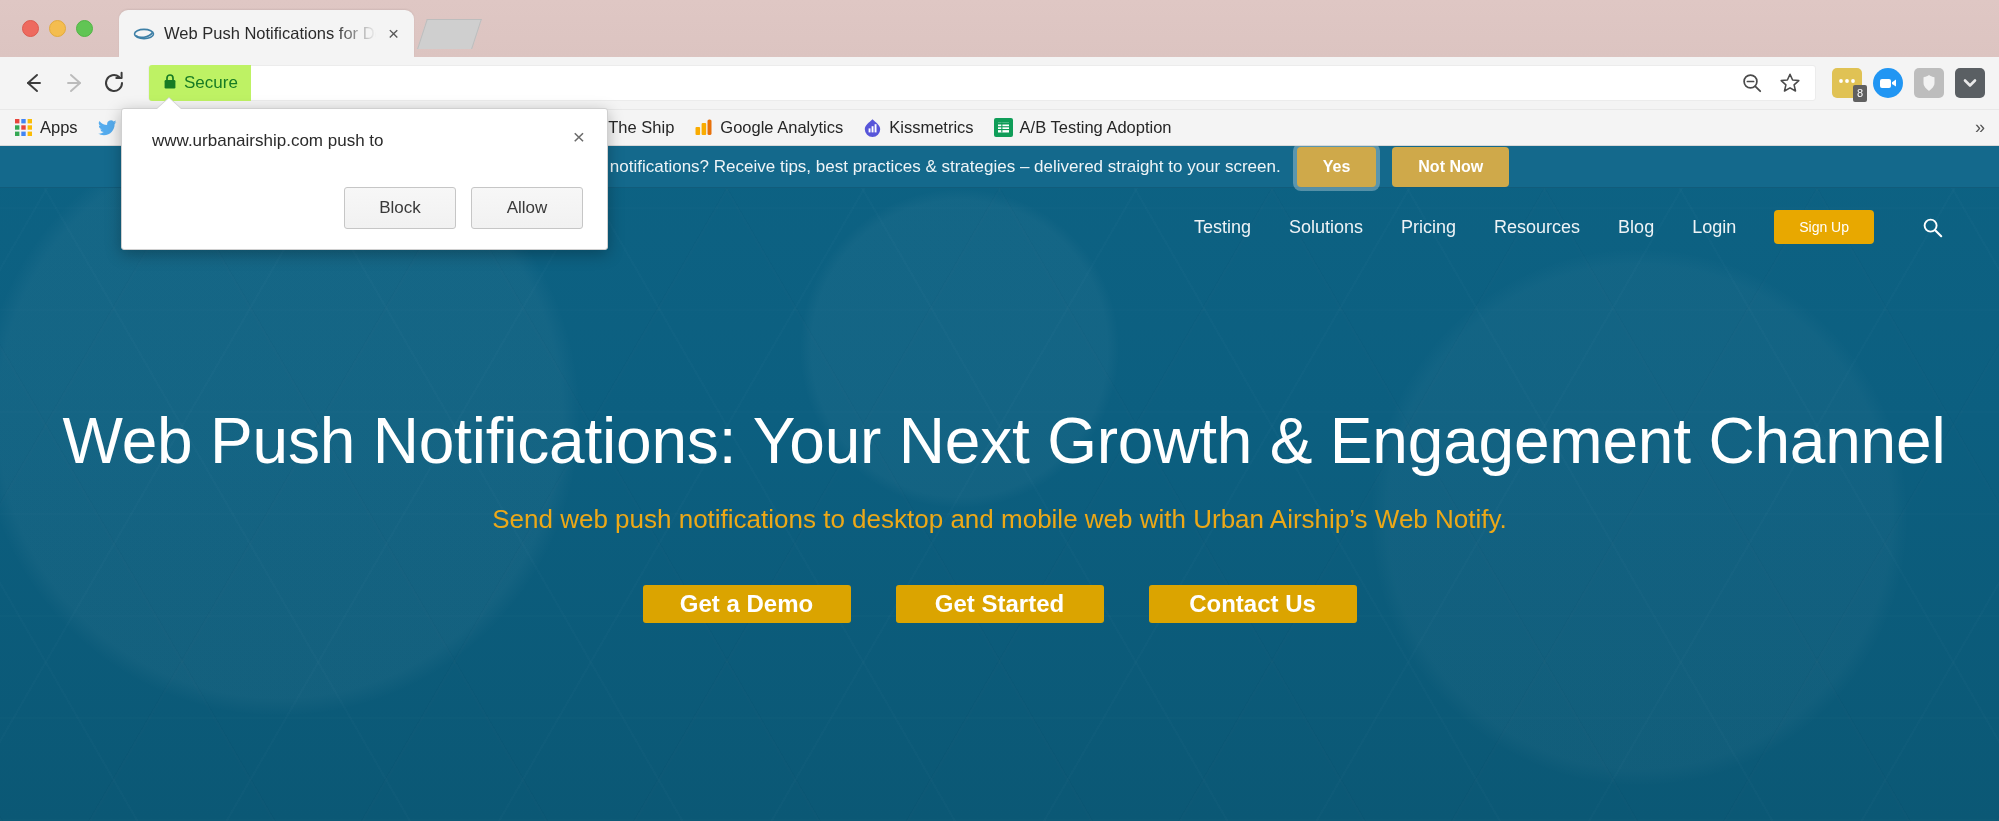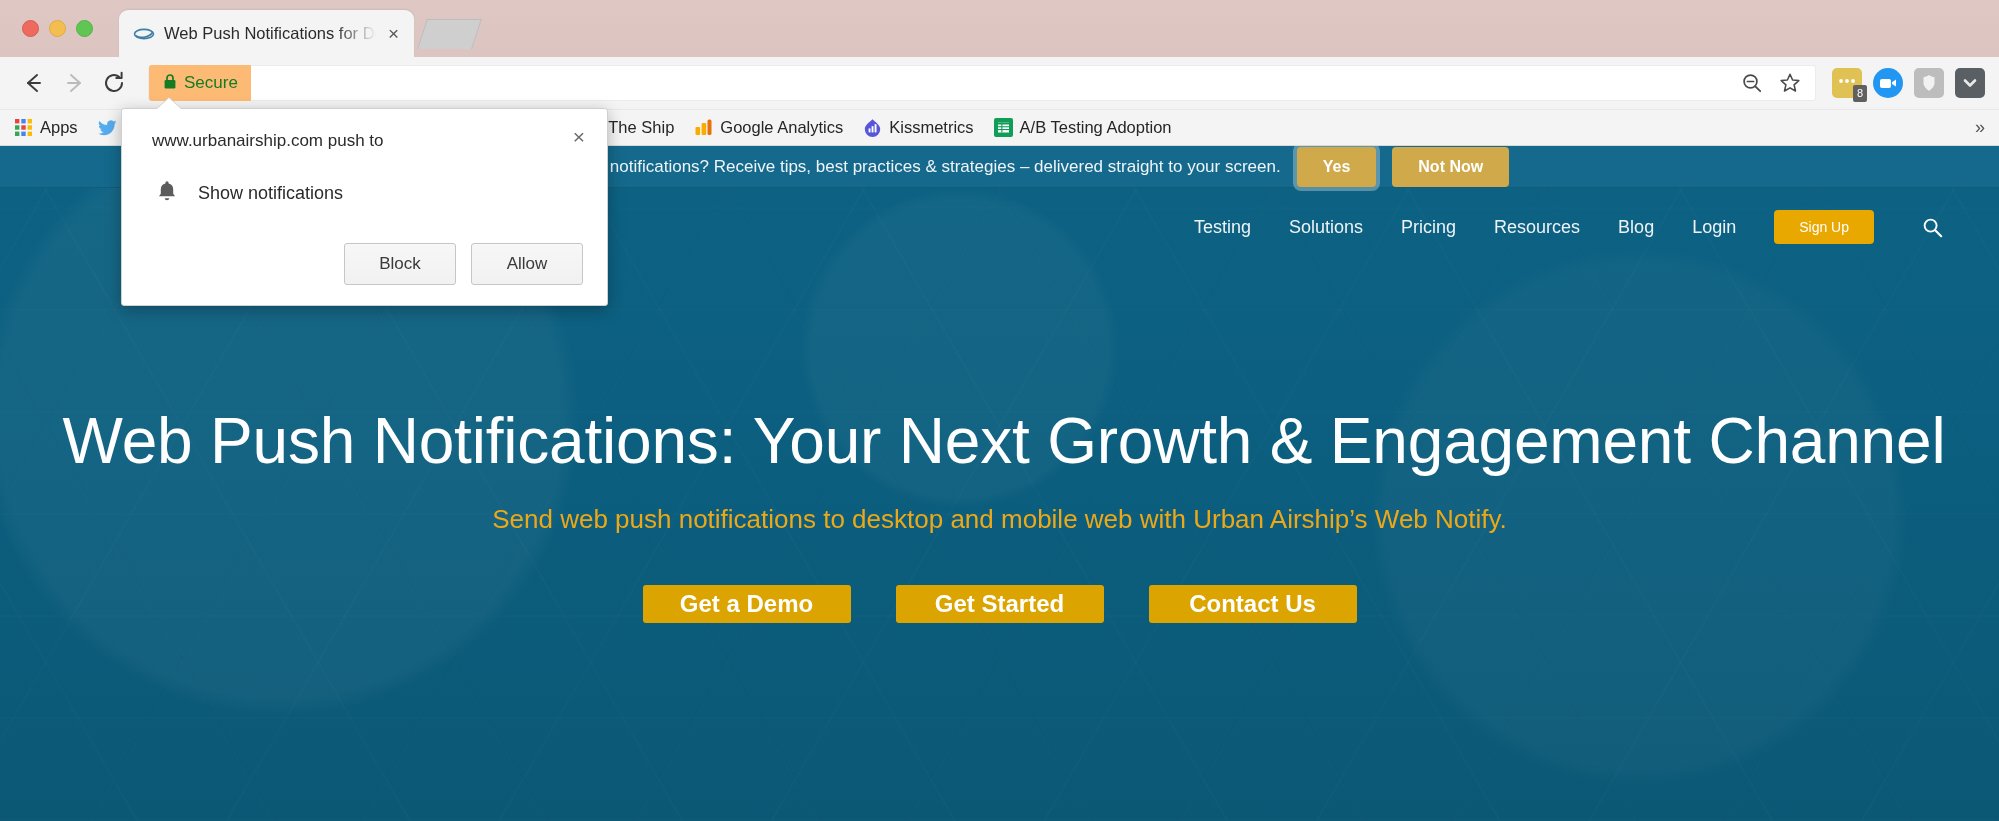--- a/index.html
+++ b/index.html
@@ -84,21 +84,21 @@
     height: 36px;
     background: #fff;
     border-radius: 3px;
     display: flex; align-items: center;
     margin: 0 10px 0 14px;
     border: 1px solid #ececec;
     position: relative;
   }
   .secure-chip {
     display: flex; align-items: center; gap: 7px;
-    background: #fdba74;
+    background: #bef264;
     height: 36px;
     padding: 0 13px 0 14px;
     border-radius: 3px 0 0 3px;
     cursor: pointer;
   }
   .lock-glyph { display:block; }
   .secure-text { font-size: 17px; color: #177b24; font-weight: 400; }
   .url-text {
     font-size: 17.5px; color: #9a9a9a;
     padding-left: 15px; white-space: nowrap;
@@ -548,28 +548,19 @@
         <button class="cta">Get Started</button>
         <button class="cta">Contact Us</button>
       </div>
     </div>
   </div>
 
   <div class="perm-bubble">
     <div class="perm-arrow"></div>
     <span class="perm-close">×</span>
     <div class="perm-title">www.urbanairship.com push to</div>
-    <div class="perm-row">
-      <span>
-        <svg width="22" height="24" viewBox="0 0 22 24">
-          <path d="M11 2.2 a1.6 1.6 0 0 1 1.6 1.6 v.7 a6.2 6.2 0 0 1 4.6 6 v4.2 l1.8 2.6 H3 l1.8-2.6 v-4.2 a6.2 6.2 0 0 1 4.6-6 v-.7 A1.6 1.6 0 0 1 11 2.2 Z" fill="#5c5c5c"></path>
-          <path d="M8.6 19.2 a2.45 2.45 0 0 0 4.8 0 Z" fill="#5c5c5c"></path>
-        </svg>
-      </span>
-      <span class="perm-row-label">Show notifications</span>
-    </div>
     <div class="perm-actions">
       <button class="perm-btn">Block</button>
       <button class="perm-btn">Allow</button>
     </div>
   </div>
 
 </div>
 
 </body></html>

